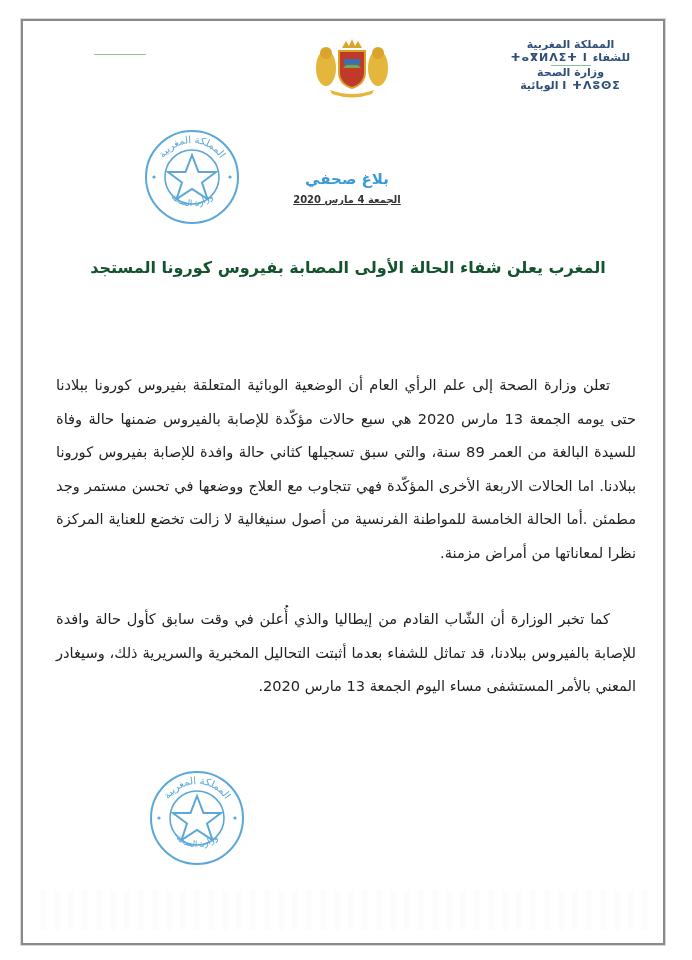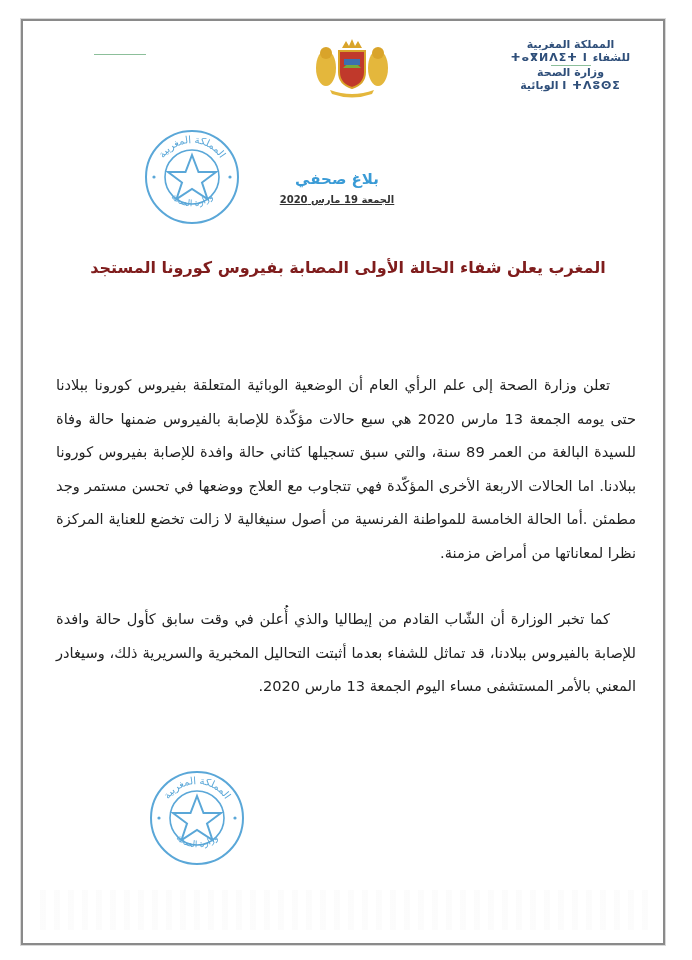--- a/index.html
+++ b/index.html
@@ -28,30 +28,30 @@
   }
   .hdr-right .ar { font-size: 11px; line-height: 13px; direction: rtl; }
   .hdr-right .tf { font-size: 11px; line-height: 14px; letter-spacing: 1px; }
   .hdr-right .rule { width: 40px; height: 1px; background: #8cbf9a; margin: 0 auto; }
 
   .stamp { position: absolute; width: 104px; height: 104px; }
   .stamp1 { left: 140px; top: 125px; }
   .stamp2 { left: 145px; top: 766px; }
 
   .press {
-    position: absolute; left: 242px; top: 170px; width: 190px; text-align: center; direction: rtl;
+    position: absolute; left: 252px; top: 170px; width: 190px; text-align: center; direction: rtl;
   }
   .press .title { color: #3a9bd6; font-size: 15px; font-weight: bold; }
   .press .date {
     font-size: 10px; font-weight: bold; color: #333; text-decoration: underline; margin-top: 6px;
   }
 
   .headline {
     position: absolute; left: 90px; top: 258px; width: 516px; text-align: center; direction: rtl;
-    color: #7f1d1d; font-size: 16px; font-weight: bold;
+    color: #14532d; font-size: 16px; font-weight: bold;
   }
 
   .body-text {
     position: absolute; left: 56px; width: 580px; direction: rtl; text-align: justify;
     text-align-last: right;
     font-family: "DejaVu Sans", sans-serif; font-size: 14.6px; line-height: 33.5px; color: #222;
   }
   .p1 { top: 368px; text-indent: 26px; }
   .p2 { top: 602px; text-indent: 26px; }
 
@@ -106,21 +106,21 @@
   <text font-size="10" fill="#5aa7d8" font-family="DejaVu Sans, sans-serif">
     <textPath href="#arcTop1" startOffset="50%" text-anchor="middle">المملكة المغربية</textPath>
   </text>
   <text font-size="9" fill="#5aa7d8" font-family="DejaVu Sans, sans-serif">
     <textPath href="#arcBot1" startOffset="50%" text-anchor="middle">وزارة الصحة</textPath>
   </text>
 </svg>
 
 <div class="press">
   <div class="title">بلاغ صحفي</div>
-  <div class="date">الجمعة 19 مارس 2020</div>
+  <div class="date">الجمعة 4 مارس 2020</div>
 </div>
 
 <div class="headline">المغرب يعلن شفاء الحالة الأولى المصابة بفيروس كورونا المستجد</div>
 
 <div class="body-text p1">تعلن وزارة الصحة إلى علم الرأي العام أن الوضعية الوبائية المتعلقة بفيروس كورونا ببلادنا حتى يومه الجمعة 13 مارس 2020 هي سبع حالات مؤكّدة للإصابة بالفيروس ضمنها حالة وفاة للسيدة البالغة من العمر 89 سنة، والتي سبق تسجيلها كثاني حالة وافدة للإصابة بفيروس كورونا ببلادنا. اما الحالات الاربعة الأخرى المؤكّدة فهي تتجاوب مع العلاج ووضعها في تحسن مستمر وجد مطمئن .أما الحالة الخامسة للمواطنة الفرنسية من أصول سنيغالية لا زالت تخضع للعناية المركزة نظرا لمعاناتها من أمراض مزمنة.</div>
 <div class="body-text p2">كما تخبر الوزارة أن الشّاب القادم من إيطاليا والذي أُعلن في وقت سابق كأول حالة وافدة للإصابة بالفيروس ببلادنا، قد تماثل للشفاء بعدما أثبتت التحاليل المخبرية والسريرية ذلك، وسيغادر المعني بالأمر المستشفى مساء اليوم الجمعة 13 مارس 2020.</div>
 
 <svg class="stamp stamp2" viewBox="0 0 104 104">
   <defs>
     <path id="arcTop2" d="M18 52 A34 34 0 0 1 86 52"></path>

